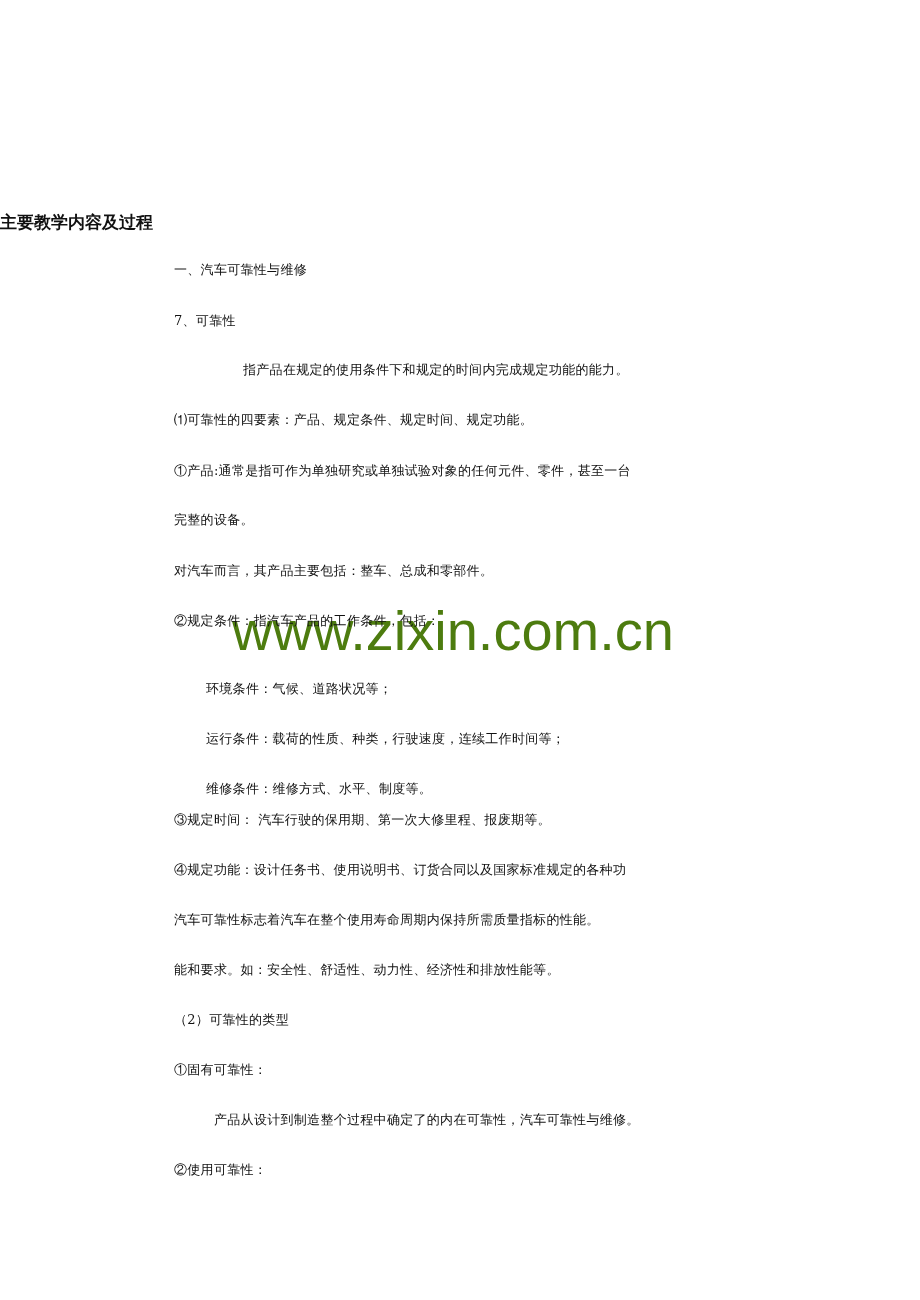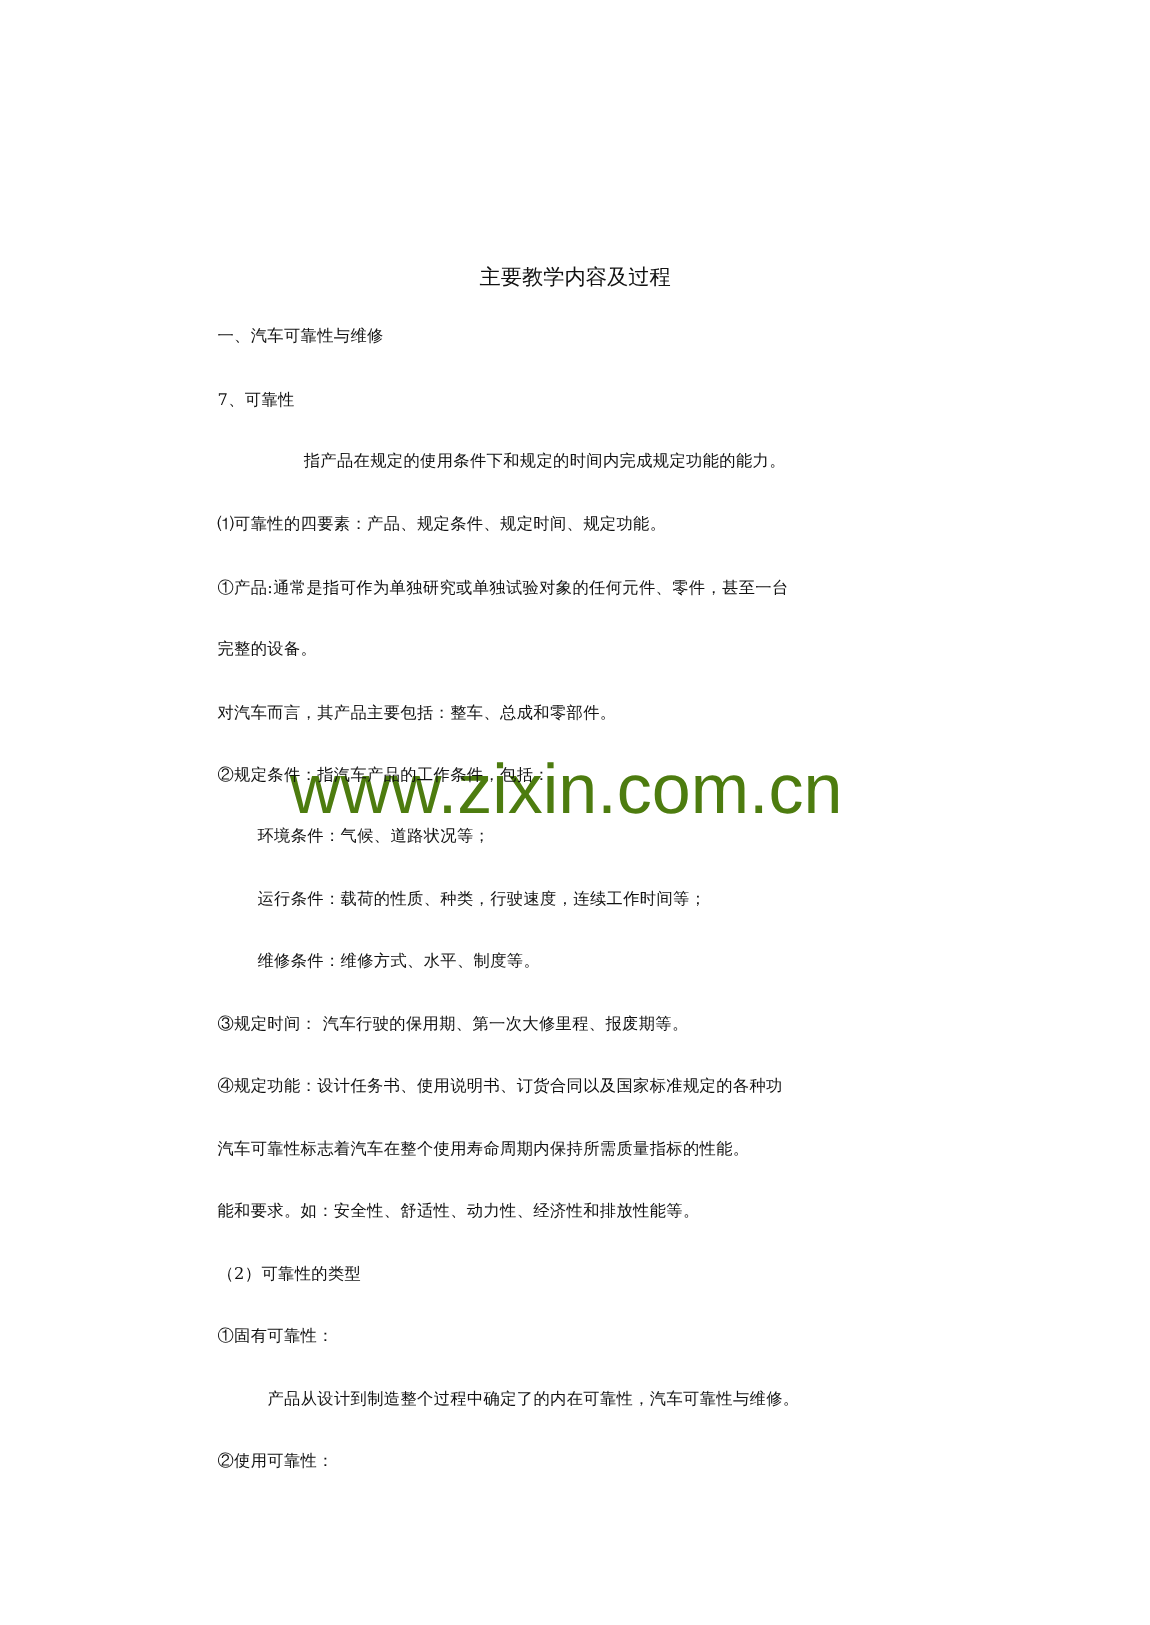--- a/index.html
+++ b/index.html
@@ -26,30 +26,29 @@
     left: 174px;
     font-size: 13px;
     line-height: 22px;
     white-space: nowrap;
     letter-spacing: 0.3px;
   }
   .title {
     position: absolute;
     left: 0;
     width: 100%;
-    text-align: center;
     top: 211px;
     font-size: 17px;
-    font-weight: normal;
+    font-weight: bold;
     line-height: 22px;
     box-sizing: border-box;
   }
   .indent-big { left: 243px; }
   .indent-mid { left: 214px; }
-  .indent-small { left: 206px; }
+  .indent-small { left: 206px; margin-top: 19px; }
   .watermark {
     position: absolute;
     left: 232px;
     top: 601px;
     font-family: "Liberation Sans", "DejaVu Sans", sans-serif;
     font-size: 56px;
     line-height: 60px;
     color: #4d7c0f;
     letter-spacing: 0px;
     z-index: 0;

